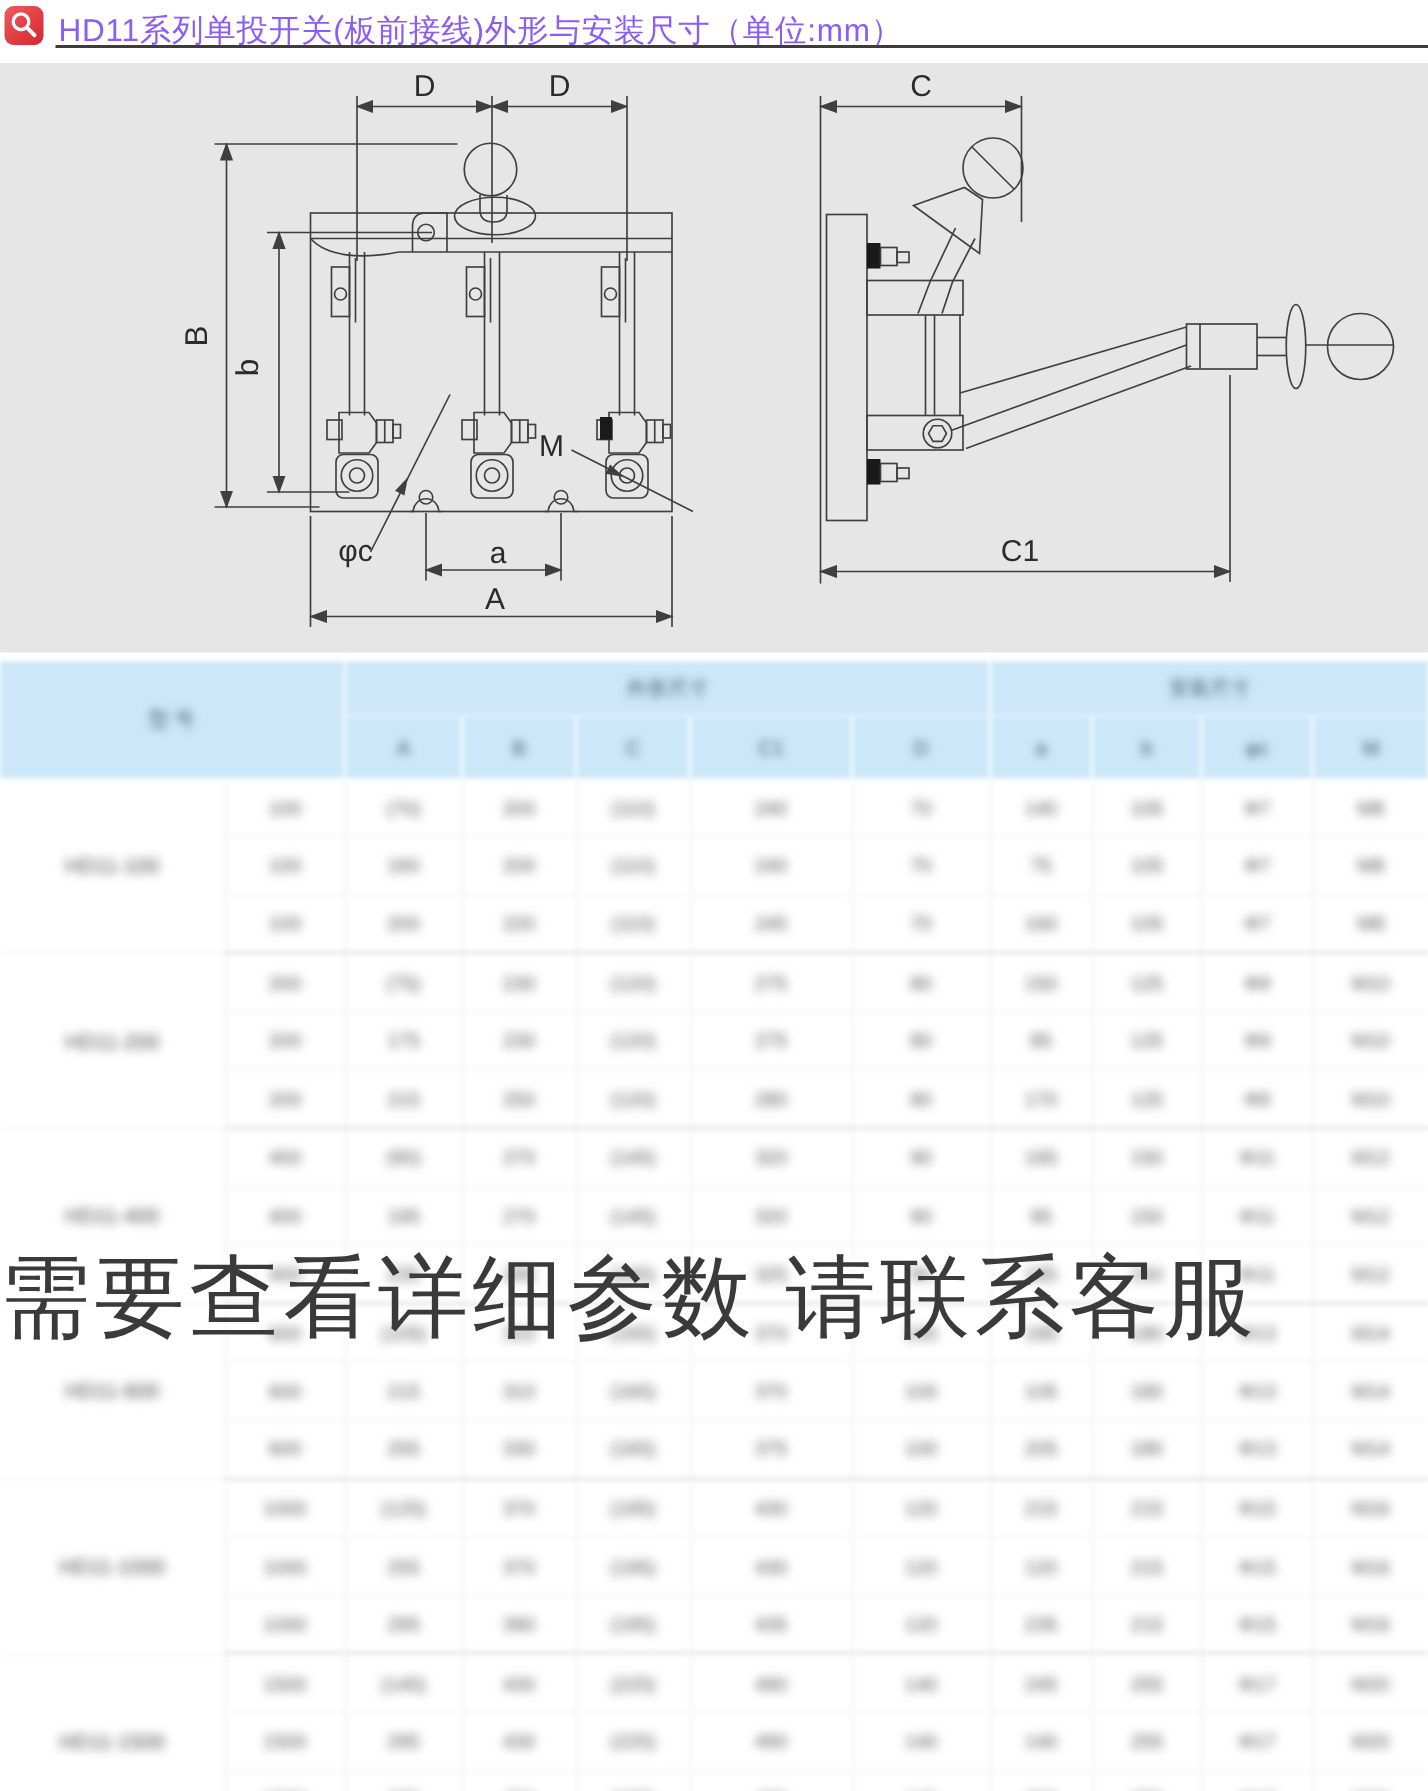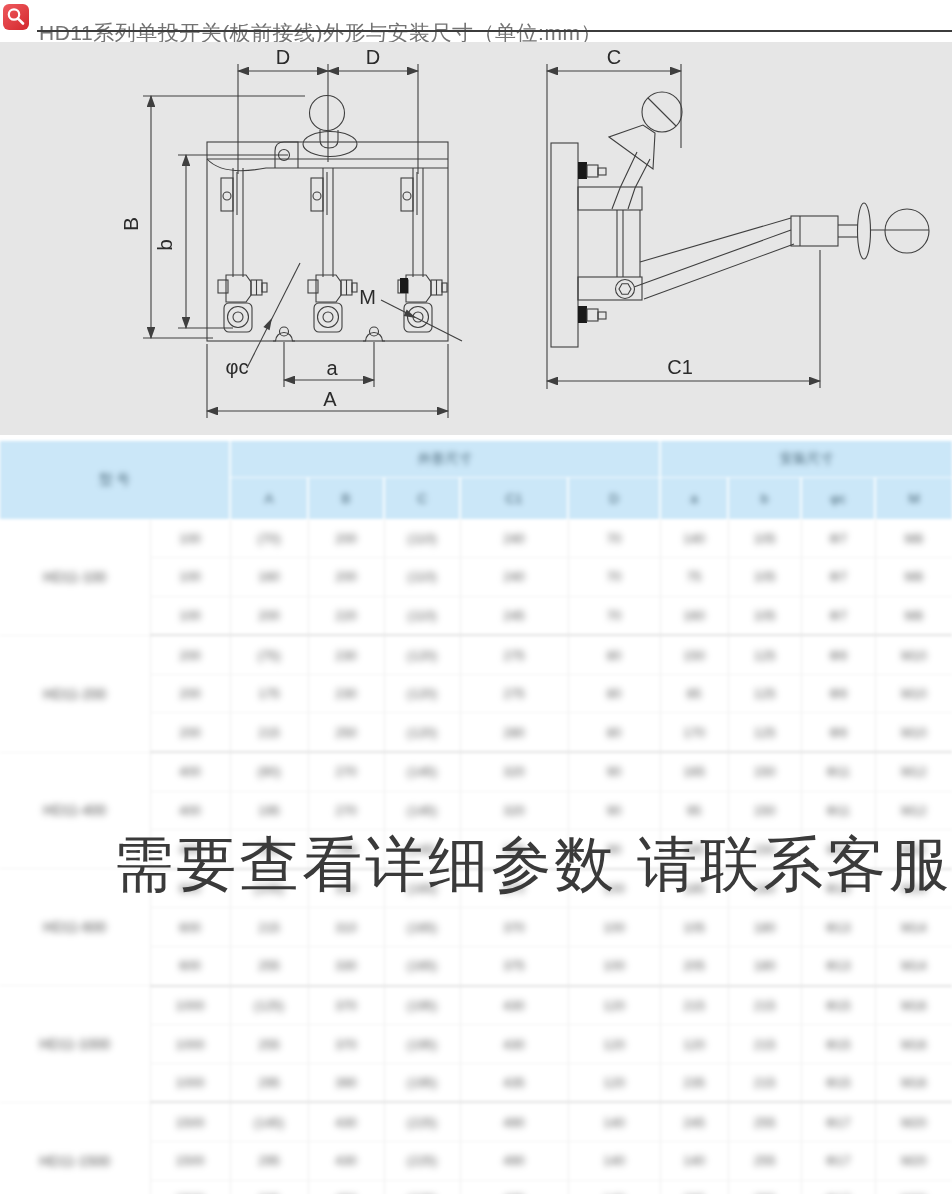--- a/index.html
+++ b/index.html
@@ -2,22 +2,22 @@
 <html><head>
 <meta charset="utf-8">
 <style>
   html,body{margin:0;padding:0}
   body{width:952px;height:1194px;position:relative;background:#fff;overflow:hidden;
        font-family:"Liberation Sans",sans-serif}
 
   
   .hicon{position:absolute;left:3px;top:4px;width:26px;height:26px;border-radius:6px;
          background:linear-gradient(140deg,#ef5a5e 0%,#d3282e 100%)}
-  .htitle{position:absolute;left:39px;top:20px;font-size:21px;line-height:26px;
-          color:#737373;white-space:nowrap;letter-spacing:.5px}
+  .htitle{position:absolute;left:39px;top:8px;font-size:21px;line-height:26px;
+          color:#8b5cf6;white-space:nowrap;letter-spacing:.5px}
   .hrule{position:absolute;top:30px;left:37px;width:915px;height:2px;background:#3c3c3c}
 
   
   .dpanel{position:absolute;top:42px;left:0;width:952px;height:393px;background:#e6e6e6}
   .dpanel svg{display:block}
   .dln{stroke:#3f3f3f;stroke-width:1.1;fill:none}
   .dtx{fill:#2b2b2b;font-size:20px;font-family:"Liberation Sans",sans-serif}
 
   
   .twrap{position:absolute;top:441px;left:0;width:952px;filter:blur(1.7px)}
@@ -30,21 +30,21 @@
   tbody td{height:37.6px;padding:0;text-align:center;font-size:13px;color:#555;
            border-right:1px solid #ebebeb;border-bottom:1px solid #f2f2f2;background:#fff}
   tbody td:last-child, thead th:last-child{border-right:none}
   tbody td.model{font-size:14px;color:#4a4a4a}
   tr.grp-end td{border-bottom:2px solid #e1e1e1}
   tbody tr:last-child td{border-bottom:2px solid #cfcfcf}
   .hv{display:inline-block;filter:blur(2.6px)}
   .bv{display:inline-block;filter:blur(3px)}
 
   
-  .wm{position:absolute;top:833px;left:0;width:952px;z-index:5;text-align:right;
+  .wm{position:absolute;top:833px;left:0;width:800px;z-index:5;text-align:center;
       font-size:60px;line-height:64px;letter-spacing:3px;color:#3a3a3a;white-space:nowrap}
 </style>
 </head>
 <body>
 
 <div class="hicon">
   <svg width="26" height="26" viewBox="0 0 26 26">
     <circle cx="11" cy="10.5" r="5.2" fill="none" stroke="#fff" stroke-width="2.2"></circle>
     <line x1="14.8" y1="14.3" x2="20" y2="19.5" stroke="#fff" stroke-width="2.6" stroke-linecap="round"></line>
   </svg>

